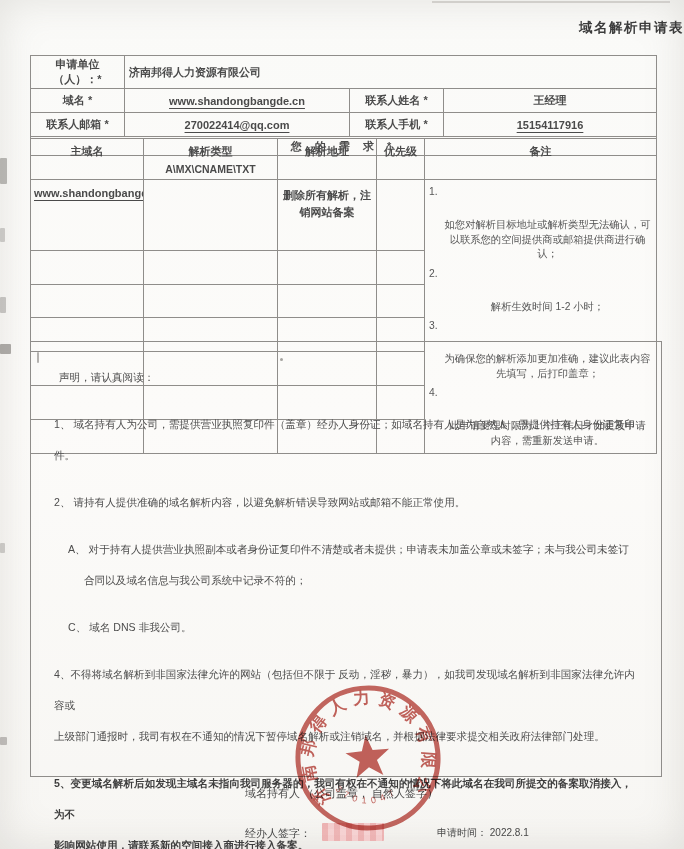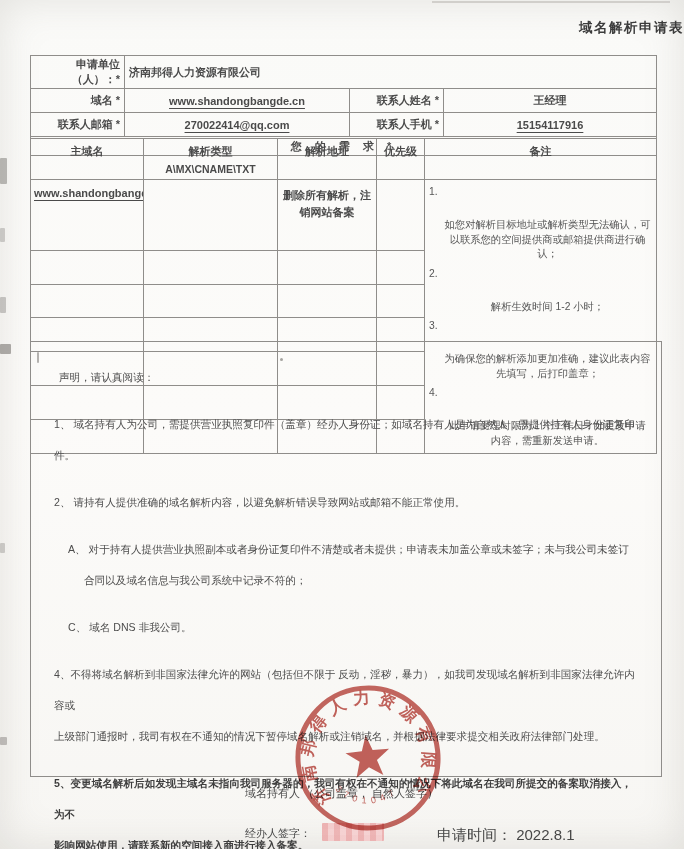--- a/index.html
+++ b/index.html
@@ -18,21 +18,21 @@
   .doc-title{
     position:absolute;top:19px;left:0;width:100%;
     text-align:right;font-size:13.5px;font-weight:bold;color:#3c3c3c;
     letter-spacing:1.5px;
   }
   
   table{border-collapse:collapse;table-layout:fixed;}
   td{border:1px solid #8f8d8a;overflow:hidden;}
   #info-table{position:absolute;left:30px;top:55px;width:626px;}
   #info-table td{height:21px;font-size:11px;padding:1px 4px;color:#4a4a4a;}
-  .cell-label{font-weight:bold;text-align:right;color:#474747;}
+  .cell-label{font-weight:bold;text-align:center;color:#474747;}
   .cell-value{font-weight:bold;text-align:center;color:#3f3f3f;}
   .cell-value.left{text-align:left;padding-left:8px;}
   .underlined{text-decoration:underline;text-underline-offset:3px;}
   .section-header-cell{
     height:16px !important;text-align:center;font-weight:bold;
     letter-spacing:5px;font-size:11px;color:#454545;
   }
   #needs-table{position:absolute;left:30px;top:138px;width:626px;}
   #needs-table td{font-size:11px;color:#4a4a4a;vertical-align:top;padding:2px 3px;}
   #needs-table td.hdr{font-weight:bold;text-align:center;padding-top:5px;}
@@ -55,21 +55,21 @@
   #decl-box p{margin:16px;line-height:31px;white-space:pre-line;}
   .decl-intro{padding-left:5px;}
   .decl-sub{margin-left:30px !important;padding-left:16px;text-indent:-16px;}
   .decl-sub-b{margin-top:7px !important;}
   .decl-item4{margin-top:2px !important;}
   .decl-bold{font-weight:bold;color:#3e3e3e;}
   .decl-footer{margin-top:11px !important;}
   
   .sig-holder{position:absolute;left:245px;top:786px;font-size:11px;color:#474747;}
   .sig-signer{position:absolute;left:245px;top:826px;font-size:11px;color:#474747;}
-  .sig-date{position:absolute;left:437px;top:826px;font-size:15px;color:#474747;}
+  .sig-date{position:absolute;left:437px;top:826px;font-size:10px;color:#474747;}
   .mosaic{
     position:absolute;left:322px;top:823px;width:62px;height:18px;
     background-image:
       repeating-linear-gradient(90deg,rgba(236,178,178,.95) 0 6px,rgba(244,207,207,.85) 6px 12px),
       repeating-linear-gradient(0deg,rgba(238,186,186,.9) 0 6px,rgba(246,214,214,.8) 6px 12px);
     border-radius:1px;
   }
   
   #stamp{
     position:absolute;left:288px;top:678px;width:160px;height:160px;

